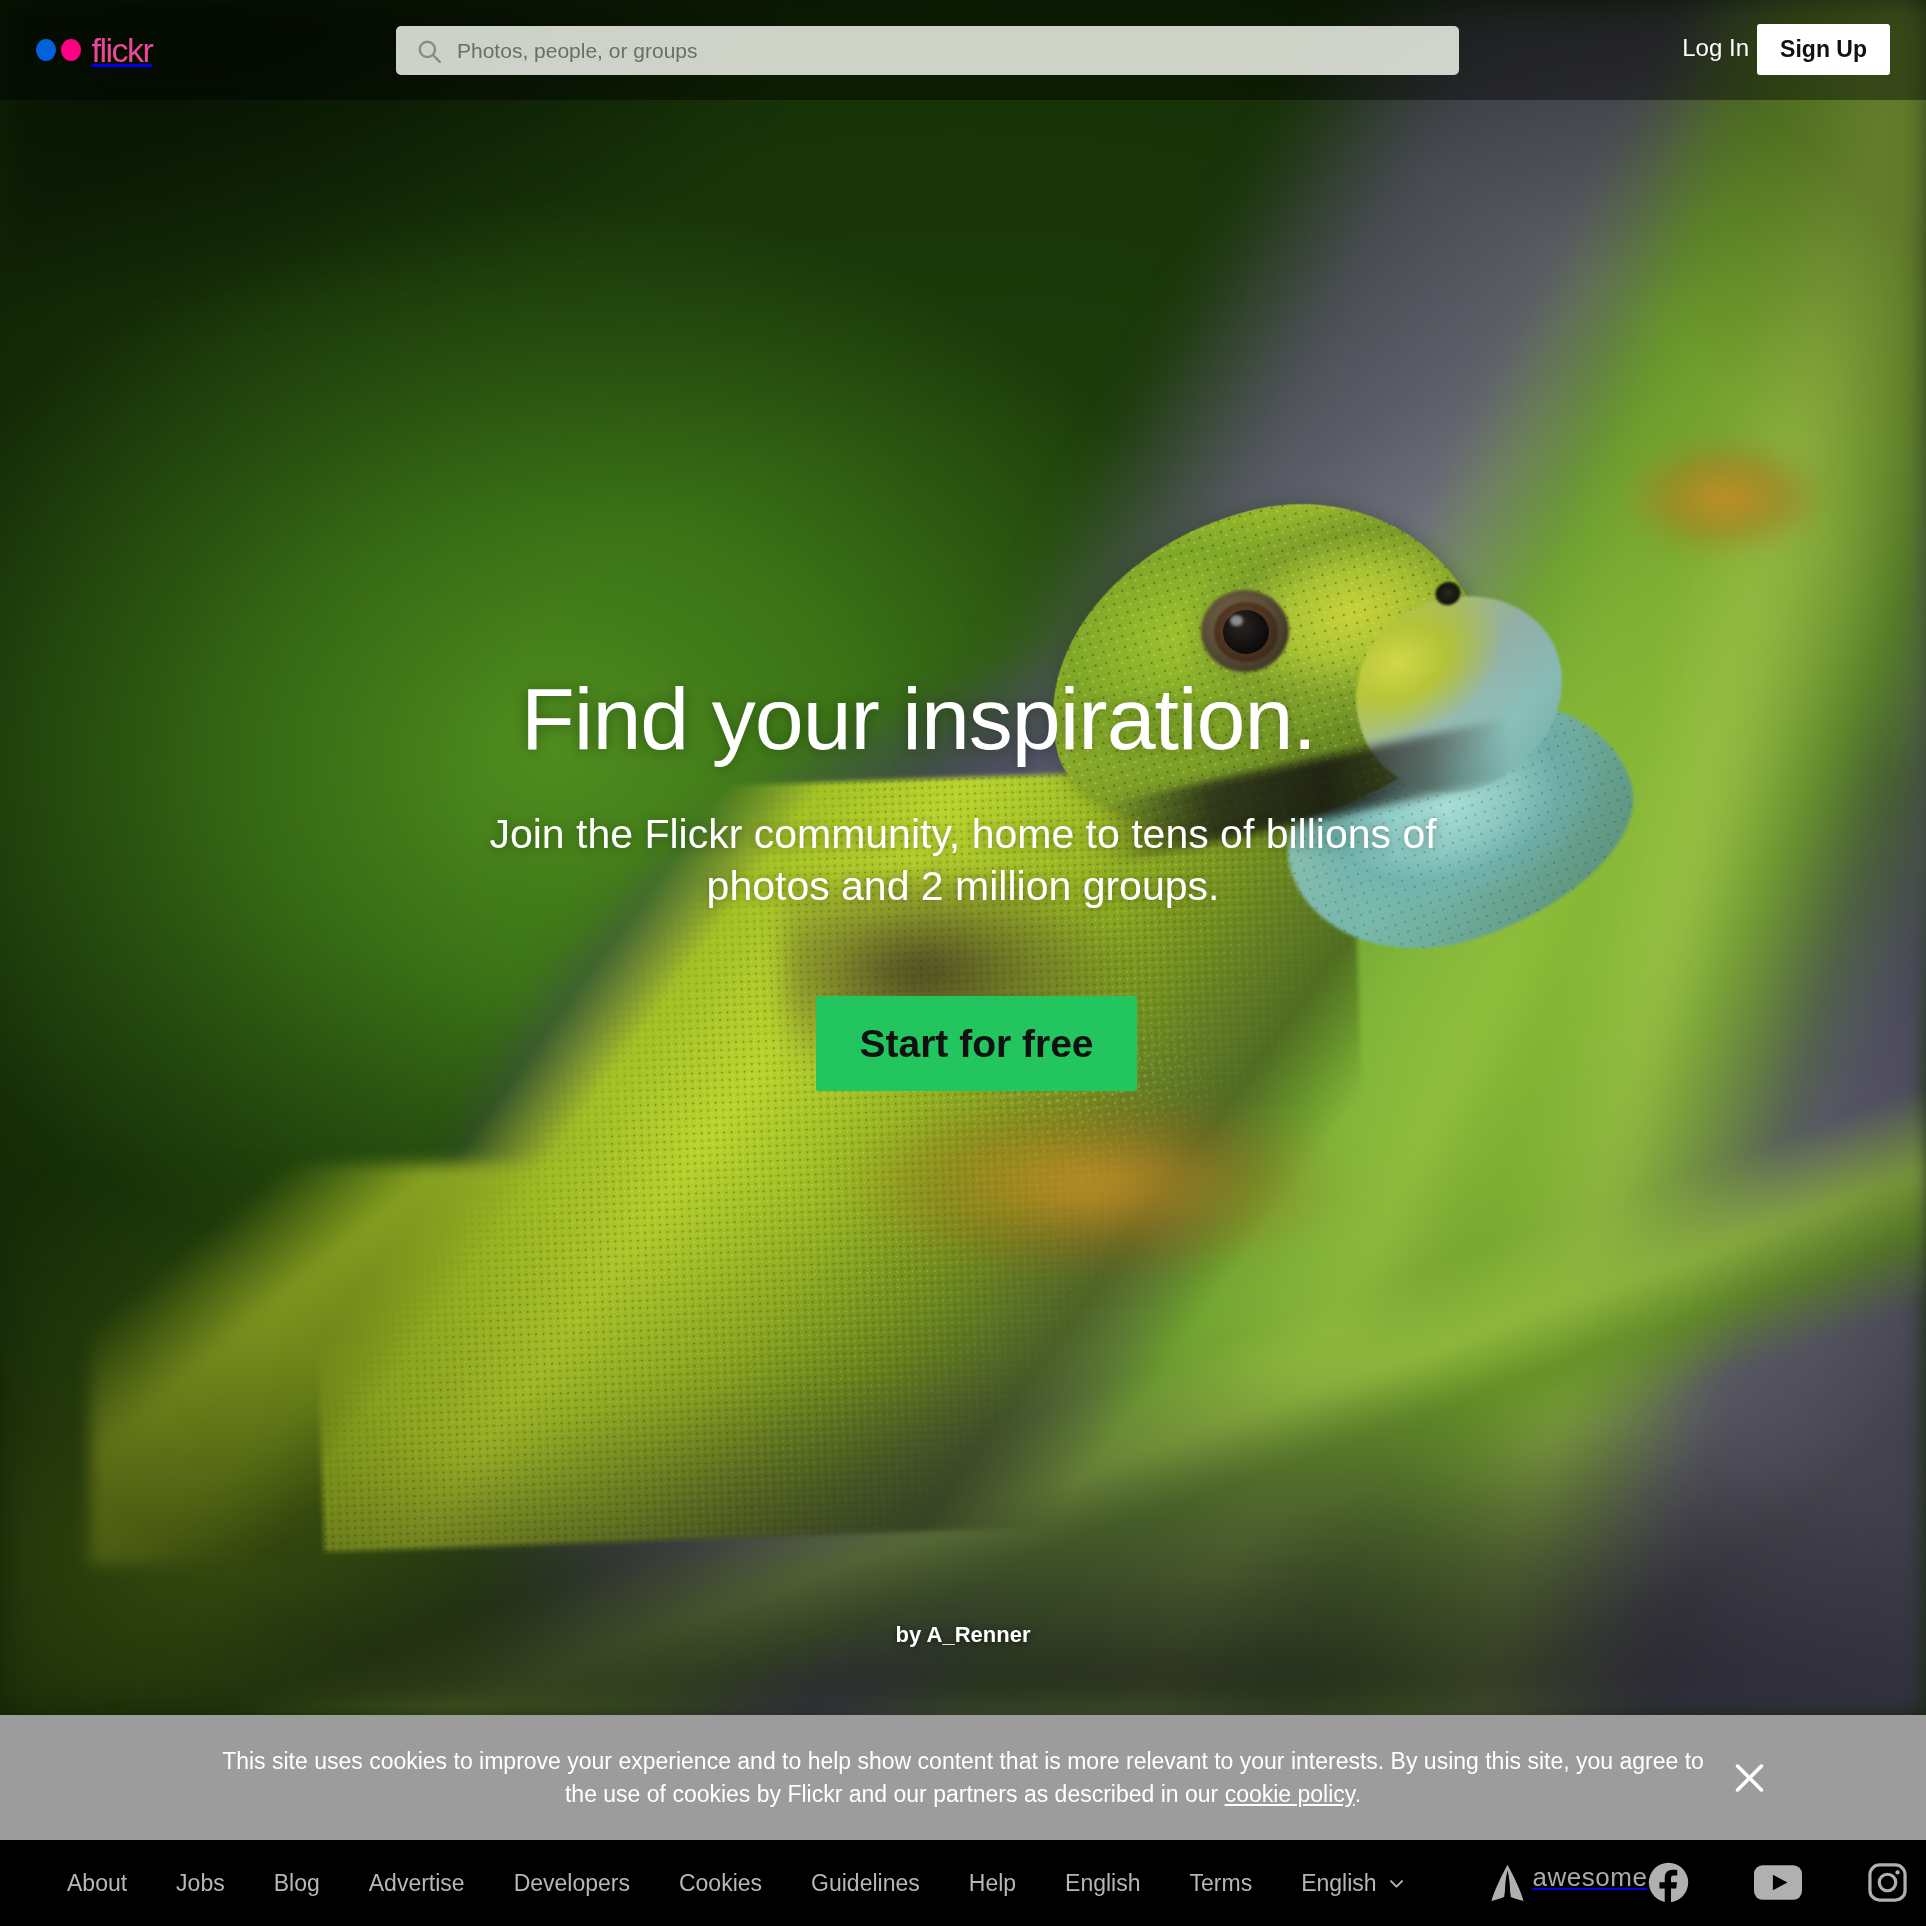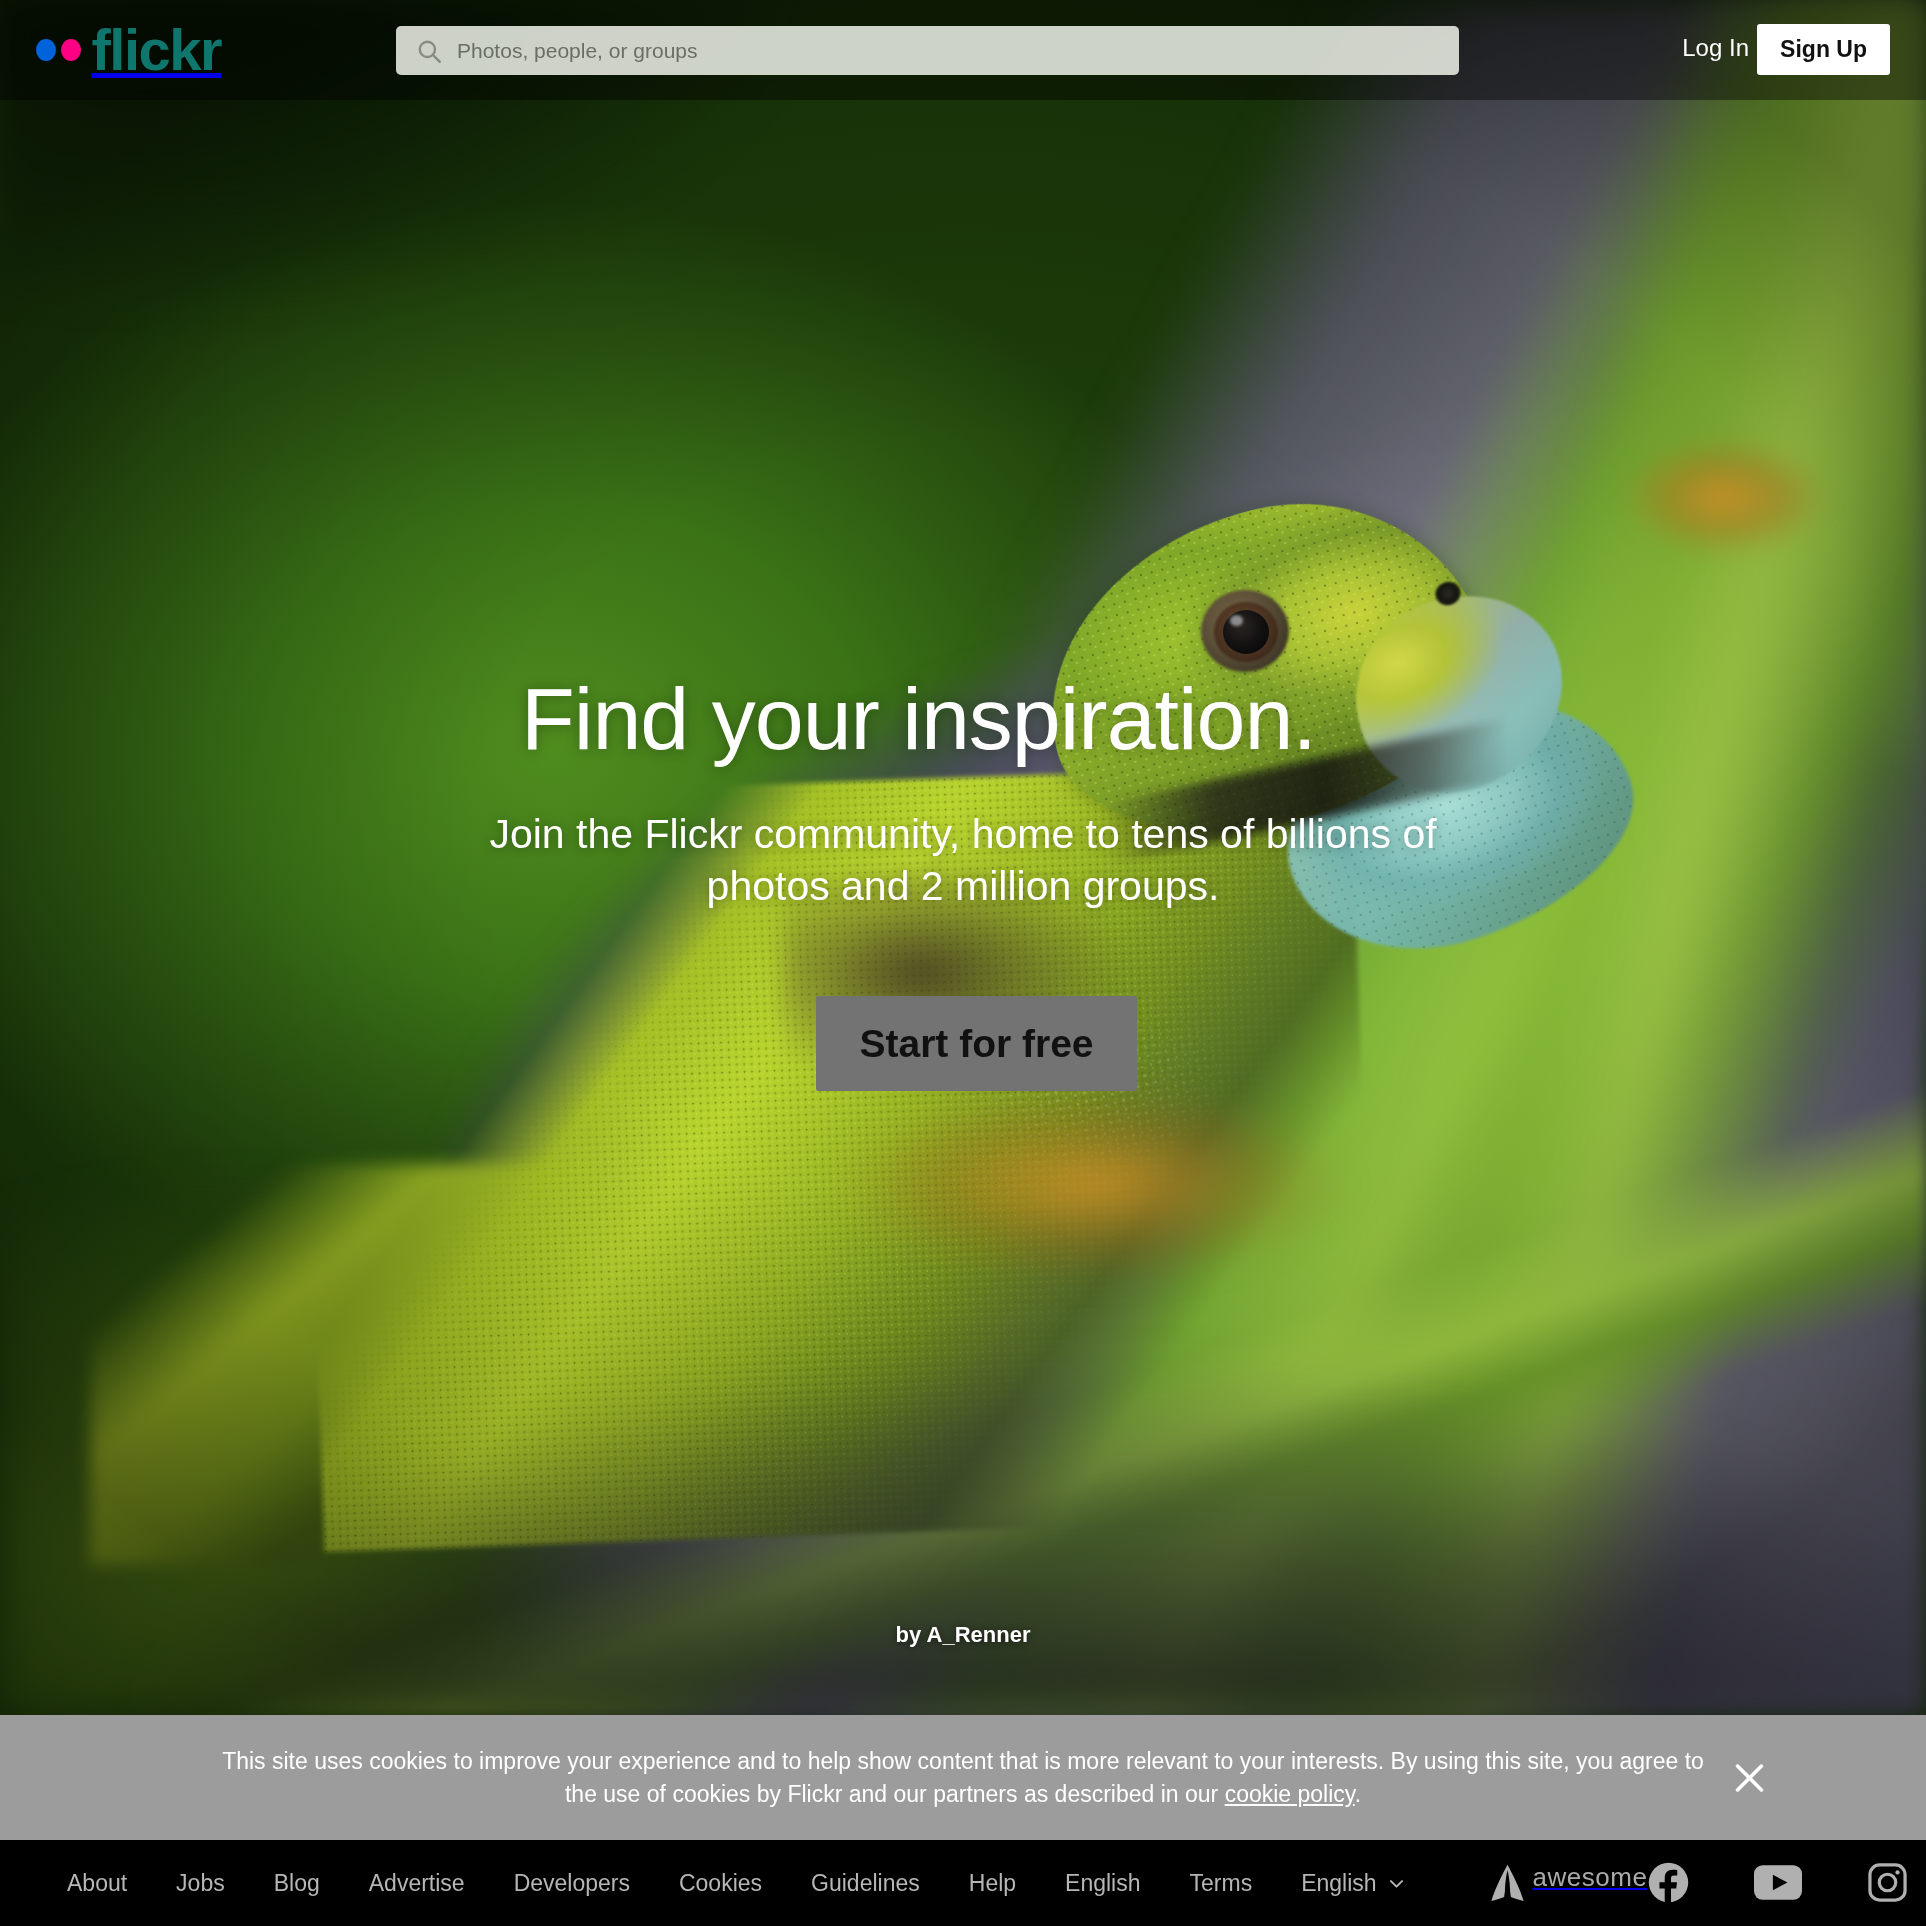--- a/index.html
+++ b/index.html
@@ -223,21 +223,21 @@
   #header {
     position:absolute; left:0; top:0; width:1926px; height:100px;
     background:rgba(0,0,0,0.42);
     display:flex; align-items:center; z-index:40;
   }
   #logo { display:flex; align-items:center; margin-left:36px; }
   .dot { width:20px; height:22px; border-radius:50%; display:inline-block; }
   .dot.blue { background:#0063dc; }
   .dot.pink { background:#ff0084; margin-left:4.5px; }
   #logo-word {
-    color:#0f766e; font-size:58px; font-weight:700; letter-spacing:-1.5px;
+    color:#ec4899; font-size:34px; font-weight:400; letter-spacing:-1.5px;
     margin-left:11px; line-height:1;
   }
   #search-wrap {
     position:absolute; left:396px; top:26px; width:1063px; height:49px;
     background:rgba(233,237,228,0.88); border-radius:5px;
     display:flex; align-items:center; padding:0 20px;
   }
   #search-icon { width:26px; height:26px; flex:0 0 26px; opacity:.62; }
   #search-input {
     border:0; outline:0; background:transparent; margin-left:15px;
@@ -269,21 +269,21 @@
   }
   #subhead {
     position:absolute; left:50%; transform:translateX(-50%); top:808px;
     width:1003px; text-align:center; color:#fff;
     font-size:41px; font-weight:400; line-height:1.28;
     text-shadow:0 1px 11px rgba(0,0,0,0.32);
   }
   #cta-btn {
     position:absolute; left:816px; top:996px;
     width:321px; height:95px;
-    background:#737373; color:#111; border:0; border-radius:2.5px;
+    background:#22c55e; color:#111; border:0; border-radius:2.5px;
     font-family:"Liberation Sans", sans-serif;
     font-size:39px; font-weight:700; cursor:pointer;
   }
   #attribution {
     position:absolute; left:0; top:1618px; width:1926px; text-align:center;
     color:#fff; text-shadow:0 1px 7px rgba(0,0,0,0.55);
   }
   #photo-title { font-size:22px; font-weight:700; line-height:1.55; }
   #photo-author { font-size:22px; font-weight:700; line-height:1.55; }
 

